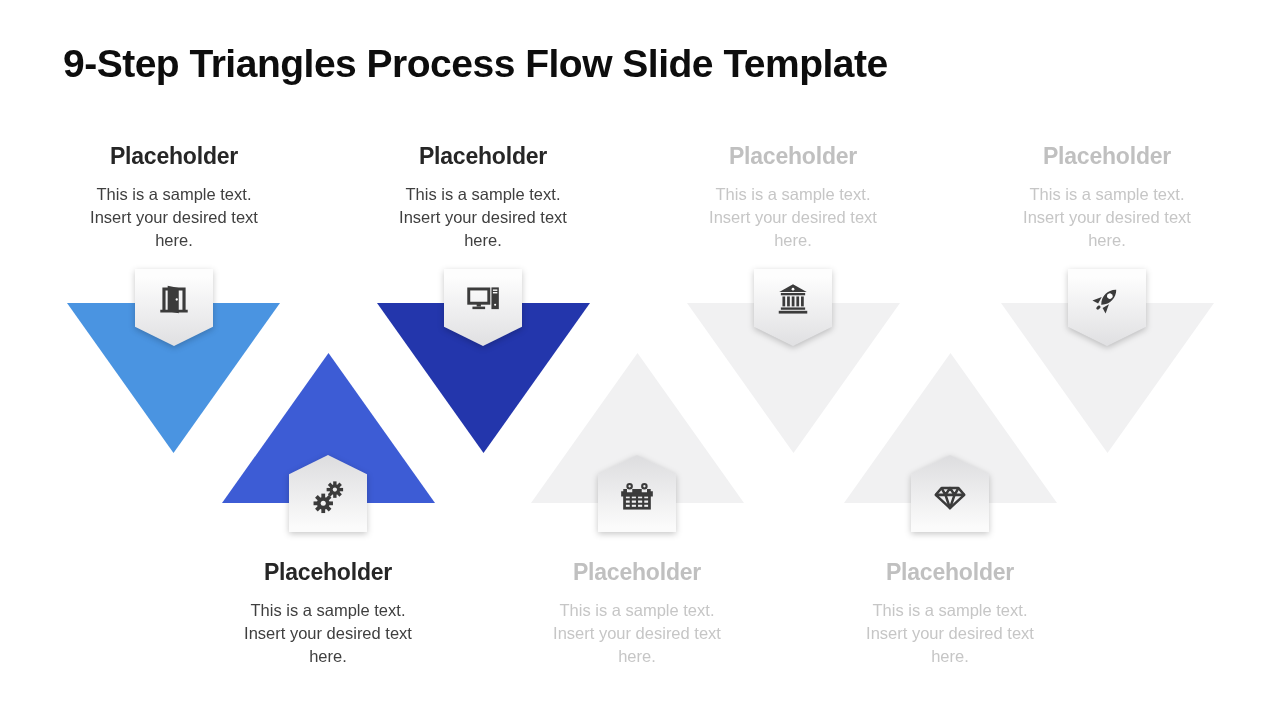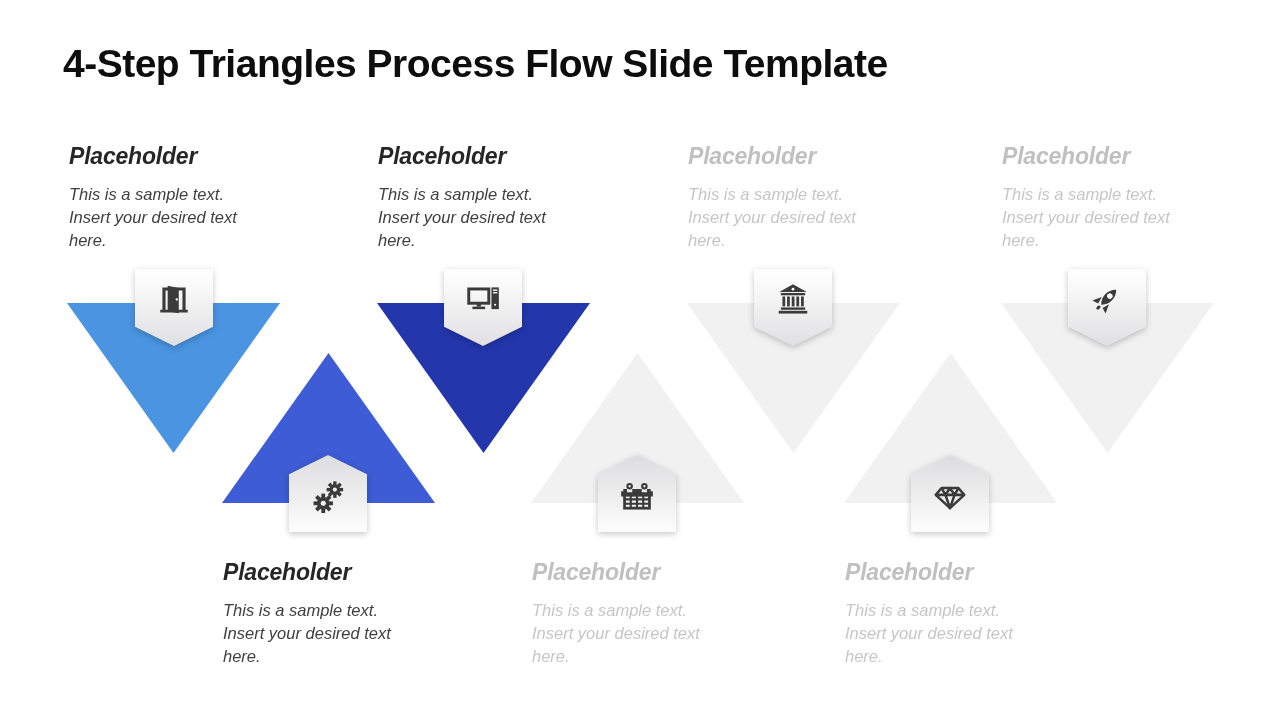--- a/index.html
+++ b/index.html
@@ -26,34 +26,34 @@
     background:linear-gradient(180deg,#fdfdfd 10%,#e1e1e3 96%);align-items:flex-start;padding-top:0;}
   .badge-down svg{margin-top:11px}
   .badge-up{clip-path:polygon(50% 0,100% 25%,100% 100%,0 100%,0 25%);
     background:linear-gradient(180deg,#dedee0 4%,#fbfbfb 94%);}
   .badge-up svg{margin-top:23px}
   #b1{left:135px;top:269px} #b2{left:289px;top:455px} #b3{left:444px;top:269px}
   #b4{left:598px;top:455px} #b5{left:754px;top:269px} #b6{left:911px;top:455px}
   #b7{left:1068px;top:269px}
   .badge svg{width:38px;height:38px;}
   
-  .tcol{position:absolute;width:210px;font-style:italic;}
+  .tcol{position:absolute;width:210px;text-align:center;}
   .tcol h3{margin:0 0 13px 0;font-size:23px;font-weight:700;letter-spacing:-0.2px;}
   .tcol p{margin:0;font-size:16.5px;line-height:23px;white-space:pre-line;font-weight:400;}
   .row-top{top:143px}
   .row-bottom{top:559px}
   #t1{left:69px} #t3{left:378px} #t5{left:688px} #t7{left:1002px}
   #t2{left:223px} #t4{left:532px} #t6{left:845px}
 </style>
 </head>
 <body>
 
 <div id="slide">
 
-  <div id="title" style="color: rgb(13, 13, 13);">4-Step Triangles Process Flow Slide Template</div>
+  <div id="title" style="color: rgb(13, 13, 13);">9-Step Triangles Process Flow Slide Template</div>
 
   <div id="tri1" class="tri tri-down" style="background-color: rgb(74, 148, 225);"></div>
   <div id="tri2" class="tri tri-up" style="background-color: rgb(61, 92, 213);"></div>
   <div id="tri3" class="tri tri-down" style="background-color: rgb(35, 54, 172);"></div>
   <div id="tri4" class="tri tri-up" style="background-color: rgb(241, 241, 242);"></div>
   <div id="tri5" class="tri tri-down" style="background-color: rgb(241, 241, 242);"></div>
   <div id="tri6" class="tri tri-up" style="background-color: rgb(241, 241, 242);"></div>
   <div id="tri7" class="tri tri-down" style="background-color: rgb(241, 241, 242);"></div>
 
   <div id="b1" class="badge-wrap" style="color: rgb(59, 59, 59);">

